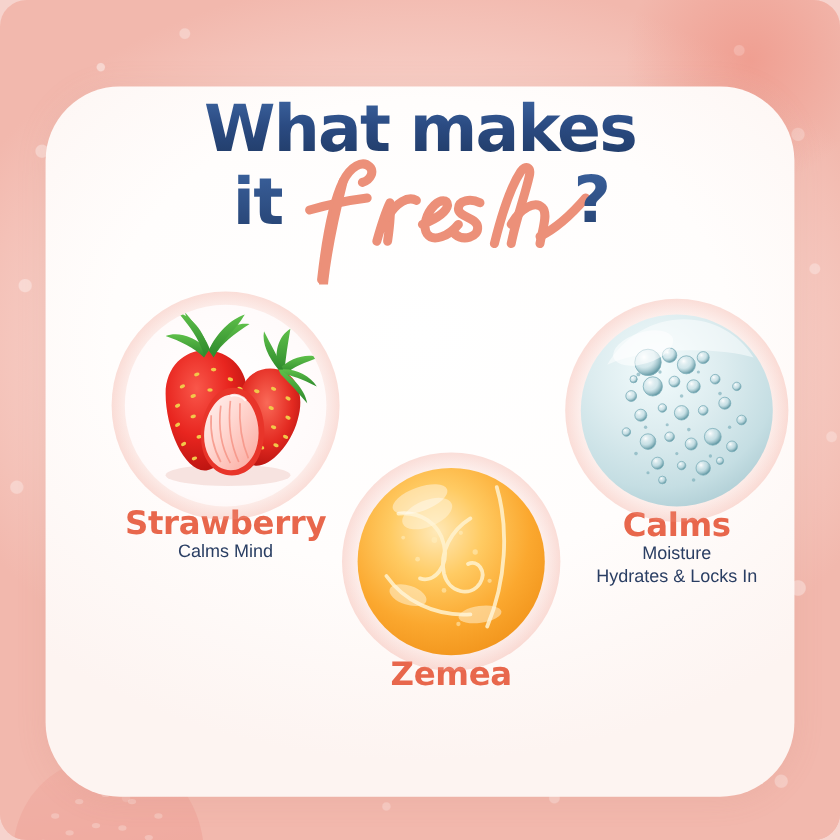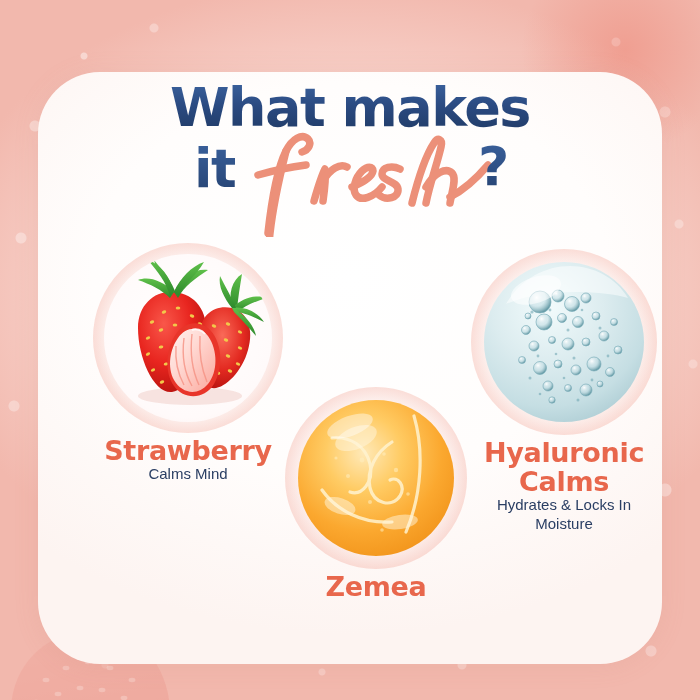--- a/index.html
+++ b/index.html
@@ -1,21 +1,21 @@
 <!DOCTYPE html>
 <html><head>
 <meta charset="utf-8">
 <style>
   html,body{margin:0;padding:0;}
   body{
     width:700px;height:700px;overflow:hidden;
     font-family:"Liberation Sans",sans-serif;
     background:#f6d3cd;
   }
-  .stage{position:relative;width:700px;height:700px;overflow:hidden;}
+  .stage{position:relative;width:700px;height:700px;overflow:hidden;border-radius:22px;}
 
   
   .bg{position:absolute;inset:0;
     background:
       radial-gradient(ellipse 60% 45% at 50% 42%, #fceeea 0%, #fbe3dd 38%, #f7cfc7 68%, #f2b8ad 100%),
       linear-gradient(145deg,#f8d5cd 0%,#f4c0b6 55%,#efb0a4 100%);
   }
   .droplets{position:absolute;inset:0;opacity:.5;
     background-image:
       radial-gradient(circle at 12% 8%, rgba(255,255,255,.85) 0 3px, rgba(255,255,255,0) 4px),
@@ -82,27 +82,27 @@
   .hl-script{position:absolute;left:214px;top:-16px;width:250px;height:120px;}
 
   
   .ing{position:absolute;text-align:center;}
   .disc-wrap{position:relative;margin:0 auto;}
   .glow{position:absolute;inset:-11px;border-radius:50%;
     background:radial-gradient(circle,rgba(255,255,255,0) 52%,rgba(240,150,133,.40) 76%,rgba(240,150,133,0) 100%);}
   .disc{position:relative;border-radius:50%;overflow:hidden;}
 
   .ing-name{font-family:"DejaVu Sans",sans-serif;font-weight:bold;font-size:27px;
-    color:#e8674c;letter-spacing:-.3px;line-height:1.08;margin-top:14px;}
+    color:#e8674c;letter-spacing:-.3px;line-height:1.08;}
   .ing-desc{font-family:"Liberation Sans",sans-serif;font-size:15px;color:#2a3e63;
     line-height:1.25;margin-top:0;}
 
   #ing-strawberry{left:24px;top:182px;width:252px;}
   #ing-hyaluronic{left:400px;top:188px;width:252px;}
-  #ing-zemea{left:212px;top:326px;width:252px;}
+  #ing-zemea{left:212px;top:316px;width:252px;}
 </style>
 </head>
 <body>
 
 <div class="stage">
 
   <div class="bg"></div>
   <div class="droplets"></div>
   <div class="bg-glow-tr"></div>
 
@@ -333,26 +333,25 @@
               <circle cx="82" cy="118" r="1.3"></circle>
                 <circle cx="110" cy="120" r="1.4"></circle>
               <circle cx="96" cy="140" r="1.5"></circle>
                 <circle cx="58" cy="134" r="1.3"></circle>
             </g>
             <ellipse cx="54" cy="30" rx="26" ry="13" fill="#ffffff" opacity=".55" transform="rotate(-18 54 30)"></ellipse>
           </svg>
         </div>
       </div>
       <div class="ing-name">
-        <div>Hyaluronic</div>
         <div>Calms</div>
       </div>
       <div class="ing-desc">
+        <div>Moisture</div>
         <div>Hydrates &amp; Locks In</div>
-        <div>Moisture</div>
       </div>
     </div>
 
     <div class="ing" id="ing-zemea">
       <div class="disc-wrap" style="width:160px;height:160px;">
         <div class="glow"></div>
         <div class="disc" style="width:160px;height:160px;">
           <svg viewBox="0 0 160 160" width="160" height="160">
             <defs>
               <radialGradient id="amb" cx="42%" cy="34%" r="76%">

